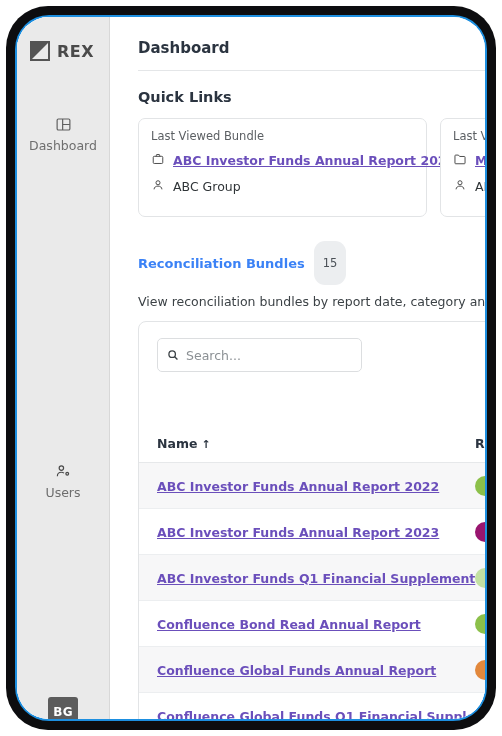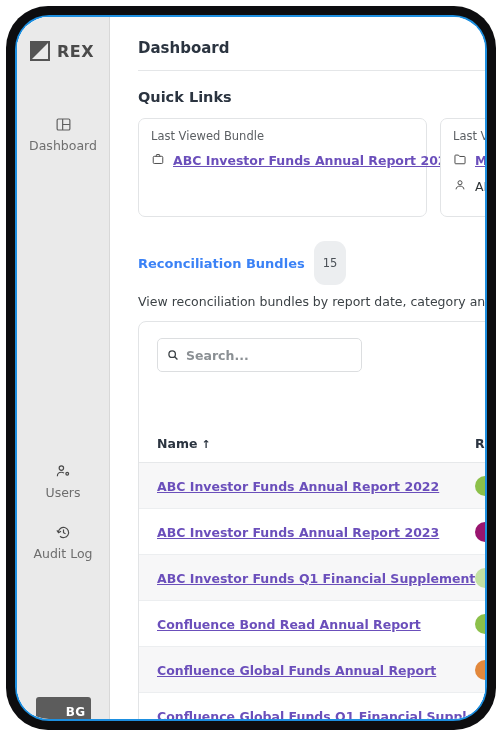--- a/index.html
+++ b/index.html
@@ -121,21 +121,20 @@
     margin: 0 auto;
     background: #5c5c5c;
     color: #ffffff;
     font-size: 12px;
     font-weight: bold;
     border-radius: 3px;
     display: flex;
     align-items: center;
     justify-content: center;
     letter-spacing: 0.3px;
-    padding-left: 25px;
   }
 
   
   #main {
     flex: 1 1 auto;
     padding: 22px 0 0 28px;
     box-sizing: border-box;
     overflow: hidden;
   }
   .page-title {
@@ -238,21 +237,20 @@
     width: 205px;
     height: 28px;
     border: 1px solid #dcdee0;
     border-radius: 5px;
     display: flex;
     align-items: center;
     gap: 7px;
     padding: 16px 9px;
     box-sizing: border-box;
     background: #fff;
-    font-weight: bold;
   }
   .search-ph {
     font-size: 12.5px;
     color: #8b9094;
   }
   .tbl-gap { height: 60px; }
 
   table.bundles {
     width: 100%;
     border-collapse: collapse;
@@ -330,30 +328,20 @@
                 <svg width="17" height="17" viewBox="0 0 20 20" fill="none" stroke="#4a4a4a" stroke-width="1.4">
                   <circle cx="7.5" cy="6" r="2.6"></circle>
                   <path d="M2.8 15.5c0-2.9 2.1-4.6 4.7-4.6 1.2 0 2.3.35 3.1.98"></path>
                   <circle cx="14.4" cy="12.6" r="2.3" fill="#4a4a4a" stroke="none"></circle>
                   <circle cx="14.4" cy="12.6" r="0.85" fill="#eaeaea" stroke="none"></circle>
                 </svg>
               </span>
               <span class="nav-label">Users</span>
             </div>
 
-            <div class="nav-item">
-              <span class="nav-ico">
-                <svg width="17" height="17" viewBox="0 0 20 20" fill="none" stroke="#4a4a4a" stroke-width="1.4">
-                  <path d="M4 10a6 6 0 1 1 1.9 4.35"></path>
-                  <polyline points="2.2,7.4 4.3,10.2 7.1,8.6"></polyline>
-                  <polyline points="10,6.6 10,10.2 12.4,11.6"></polyline>
-                </svg>
-              </span>
-              <span class="nav-label">Audit Log</span>
-            </div>
 
           </div>
 
           <div class="nav-bottom">
             <div class="avatar">BG</div>
           </div>
         </div>
 
         <div id="main">
 
@@ -367,20 +355,29 @@
             <div class="ql-card">
               <div class="ql-caption">Last Viewed Bundle</div>
               <div class="ql-row">
                 <span>
                   <svg width="14" height="14" viewBox="0 0 20 20" fill="none" stroke="#4a4a4a" stroke-width="1.4">
                     <rect x="3.2" y="6.2" width="13.6" height="10.2" rx="1.4"></rect>
                     <path d="M7.6 6.2V4.6a1 1 0 0 1 1-1h2.8a1 1 0 0 1 1 1v1.6"></path>
                   </svg>
                 </span>
                 <span class="ql-link">ABC Investor Funds Annual Report 2022</span>
+              </div>
+              <div class="ql-row">
+                <span>
+                  <svg width="14" height="14" viewBox="0 0 20 20" fill="none" stroke="#4a4a4a" stroke-width="1.4">
+                    <circle cx="10" cy="6.8" r="2.9"></circle>
+                    <path d="M4.4 16.2c0-3 2.5-4.6 5.6-4.6s5.6 1.6 5.6 4.6"></path>
+                  </svg>
+                </span>
+                <span class="ql-owner">ABC Group</span>
               </div>
             </div>
 
             <div class="ql-card">
               <div class="ql-caption">Last Viewed Folder</div>
               <div class="ql-row">
                 <span>
                   <svg width="14" height="14" viewBox="0 0 20 20" fill="none" stroke="#4a4a4a" stroke-width="1.4">
                     <path d="M2.8 15.8V5.4a1 1 0 0 1 1-1h4l1.7 2h6.7a1 1 0 0 1 1 1v8.4a1 1 0 0 1-1 1H3.8a1 1 0 0 1-1-1z"></path>
                   </svg>

